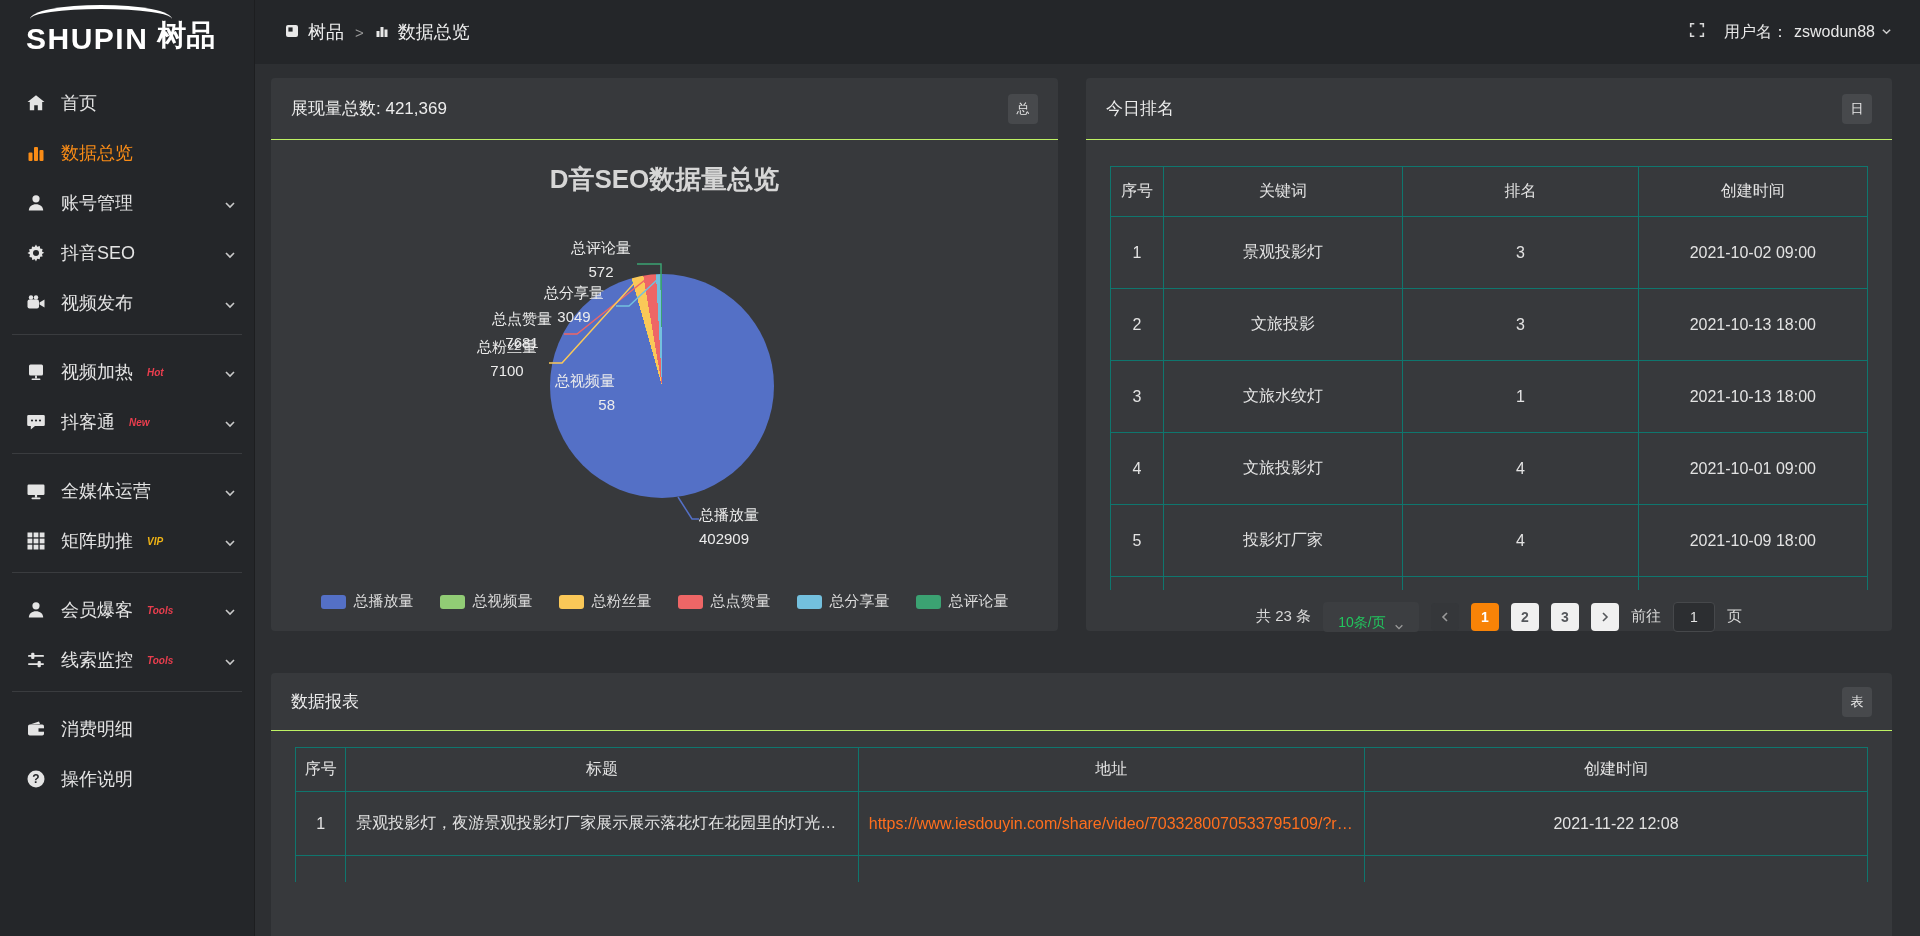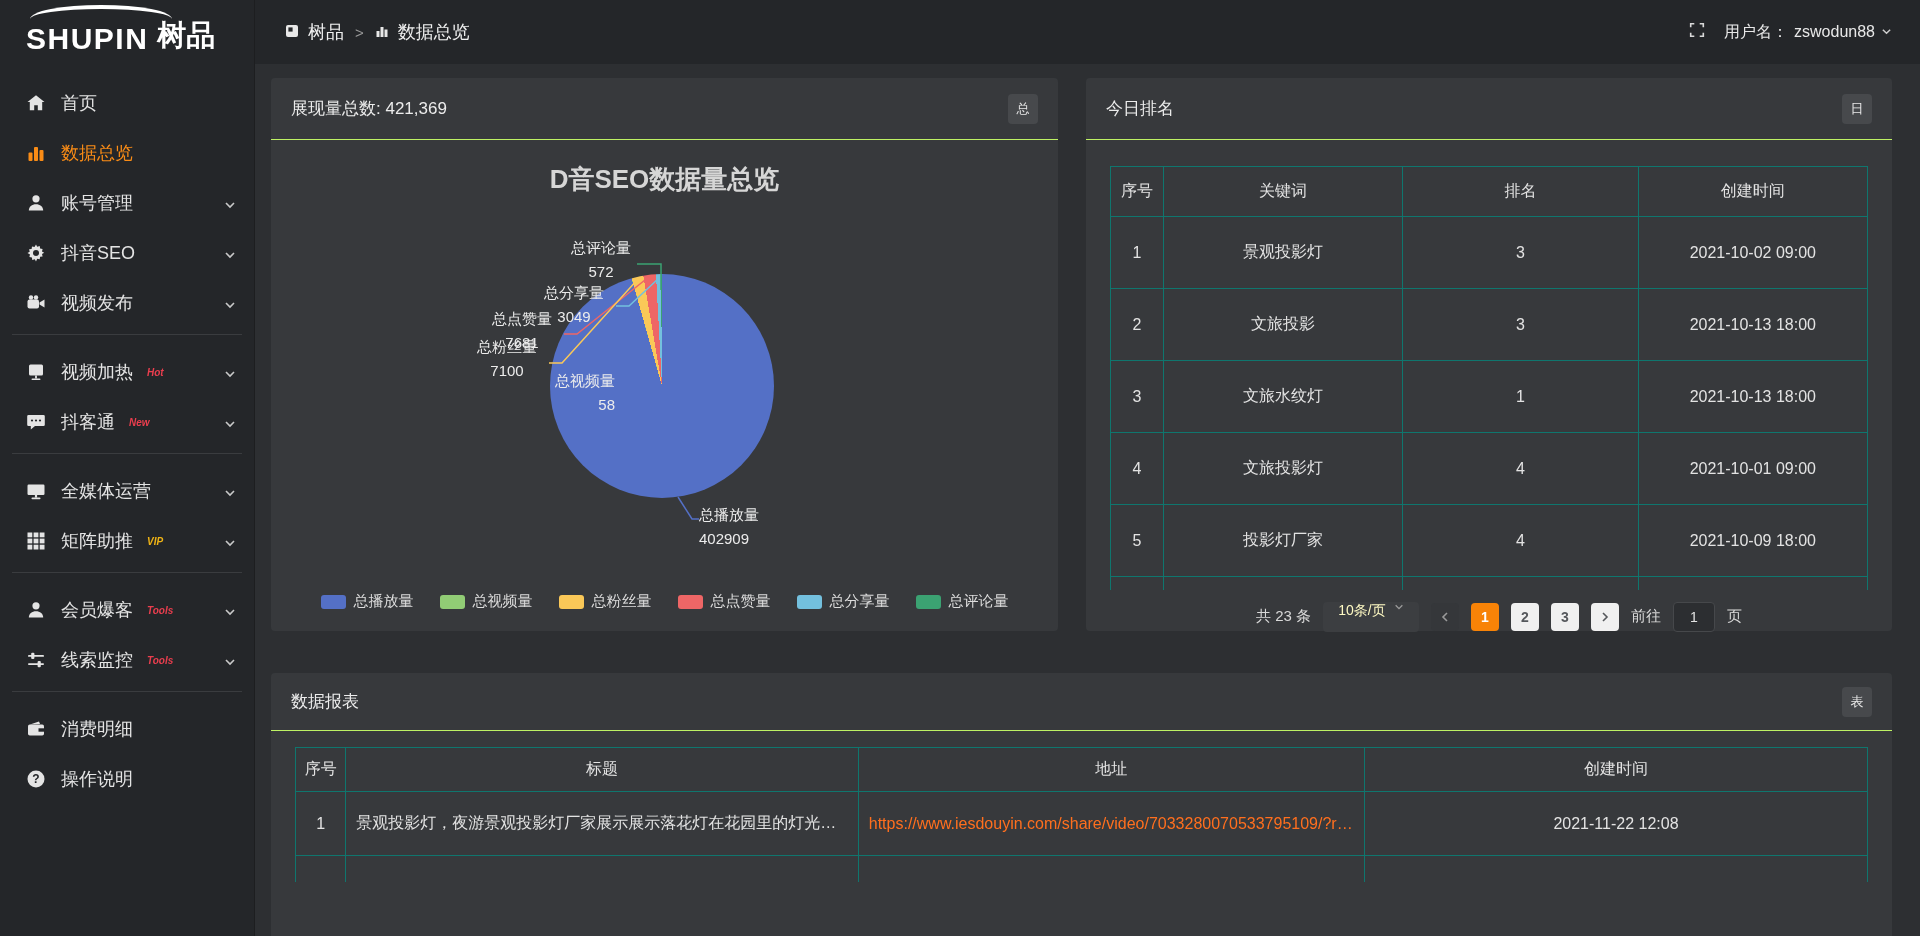--- a/index.html
+++ b/index.html
@@ -116,22 +116,22 @@
   .rank-table td { height: 72px; }
   .stub td { height: 13px; border-bottom: none; }
 
   
   .pagination {
     margin-top: 12px; display: flex; align-items: center; justify-content: flex-end;
     padding-right: 150px; gap: 12px; font-size: 15px; color: #d9d9d9;
   }
   .pg-select {
     width: 96px; height: 30px; background: #3c3e41; border-radius: 4px;
-    display: flex; align-items: flex-start; justify-content: center; gap: 8px;
-    font-size: 14px; color: #fef9c3; cursor: pointer;
+    display: flex; align-items: flex-end; justify-content: center; gap: 8px;
+    font-size: 14px; color: #22c55e; cursor: pointer;
   }
   .pg-btn {
     width: 28px; height: 28px; border: none; border-radius: 4px; cursor: pointer;
     font-size: 14px; font-weight: bold; font-family: inherit;
     background: #f0f0f0; color: #55585c; display: inline-flex; align-items: center; justify-content: center;
   }
   .pg-btn.prev { background: #35373a; color: #9a9a9a; }
   .pg-btn.current { background: #f88307; color: #fff; }
   .goto-input {
     width: 42px; height: 30px; background: #2c2e31; border: 1px solid #46484b;

